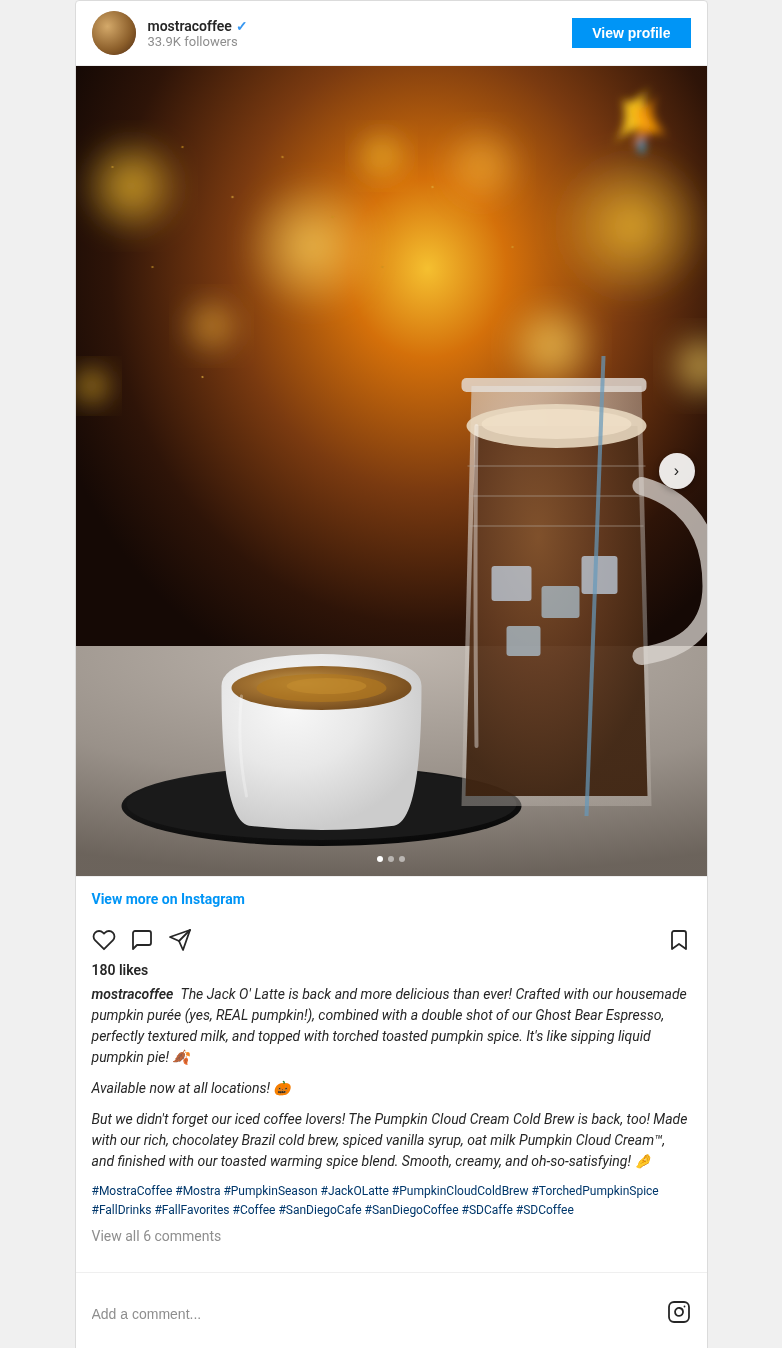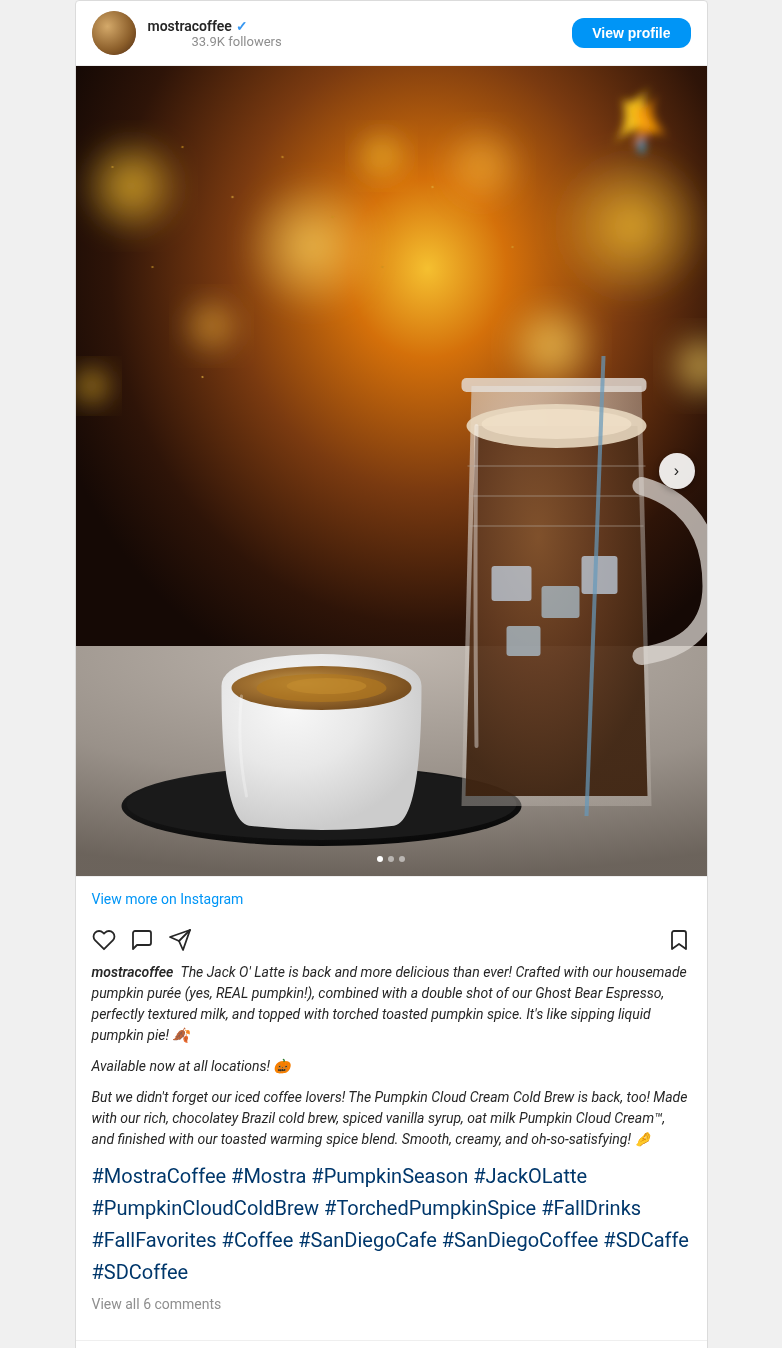--- a/index.html
+++ b/index.html
@@ -77,28 +77,27 @@
     }
 
     .verified-icon {
       color: #3897f0;
       font-size: 14px;
     }
 
     .followers-text {
       font-size: 13px;
       color: #8e8e8e;
-      margin-left: 44px;
     }
 
     .view-profile-btn {
       background: #0095f6;
       color: white;
       border: none;
-      border-radius: 12px;
+      border-radius: 0;
       padding: 7px 20px;
       font-size: 14px;
       font-weight: 600;
       cursor: pointer;
     }
 
     
     .image-container {
       position: relative;
       width: 100%;
@@ -202,21 +201,21 @@
       font-style: italic;
     }
 
     .caption-username {
       font-weight: 600;
       margin-right: 4px;
     }
 
     .hashtags {
       color: #00376b;
-      font-size: 20px;
+      font-size: 12px;
       line-height: 1.6;
       margin-bottom: 8px;
       cursor: pointer;
     }
 
     .view-comments {
       color: #8e8e8e;
       font-size: 14px;
       cursor: pointer;
       margin-bottom: 16px;
@@ -262,21 +261,21 @@
     
     .view-more-instagram {
       padding: 12px 16px 10px;
       border-top: 1px solid #efefef;
     }
 
     .view-more-instagram a {
       color: #0095f6;
       text-decoration: none;
       font-size: 14px;
-      font-weight: 400;
+      font-weight: 700;
     }
   </style>
 </head>
 <body>
 
 <div class="card">
 
   <div class="header">
     <div class="header-left">
       <div class="avatar">
@@ -465,20 +464,21 @@
     </div>
 
     <span class="action-icon bookmark-icon">
       <svg viewBox="0 0 24 24">
         <path d="M19 21l-7-5-7 5V5a2 2 0 0 1 2-2h10a2 2 0 0 1 2 2z"></path>
       </svg>
     </span>
   </div>
 
   <div class="content">
+    <div class="likes-count">180 likes</div>
     <div class="caption">
       <span class="caption-username">mostracoffee</span>
       <span>The Jack O' Latte is back and more delicious than ever! Crafted with our housemade pumpkin purée (yes, REAL pumpkin!), combined with a double shot of our Ghost Bear Espresso, perfectly textured milk, and topped with torched toasted pumpkin spice. It's like sipping liquid pumpkin pie! 🍂</span>
     </div>
     <div class="caption">Available now at all locations! 🎃</div>
     <div class="caption">But we didn't forget our iced coffee lovers! The Pumpkin Cloud Cream Cold Brew is back, too! Made with our rich, chocolatey Brazil cold brew, spiced vanilla syrup, oat milk Pumpkin Cloud Cream™, and finished with our toasted warming spice blend. Smooth, creamy, and oh-so-satisfying! 🤌</div>
     <div class="hashtags">#MostraCoffee #Mostra #PumpkinSeason #JackOLatte #PumpkinCloudColdBrew #TorchedPumpkinSpice #FallDrinks #FallFavorites #Coffee #SanDiegoCafe #SanDiegoCoffee #SDCaffe #SDCoffee</div>
     <div class="view-comments">
       <span>View all 6 comments</span>
     </div>

